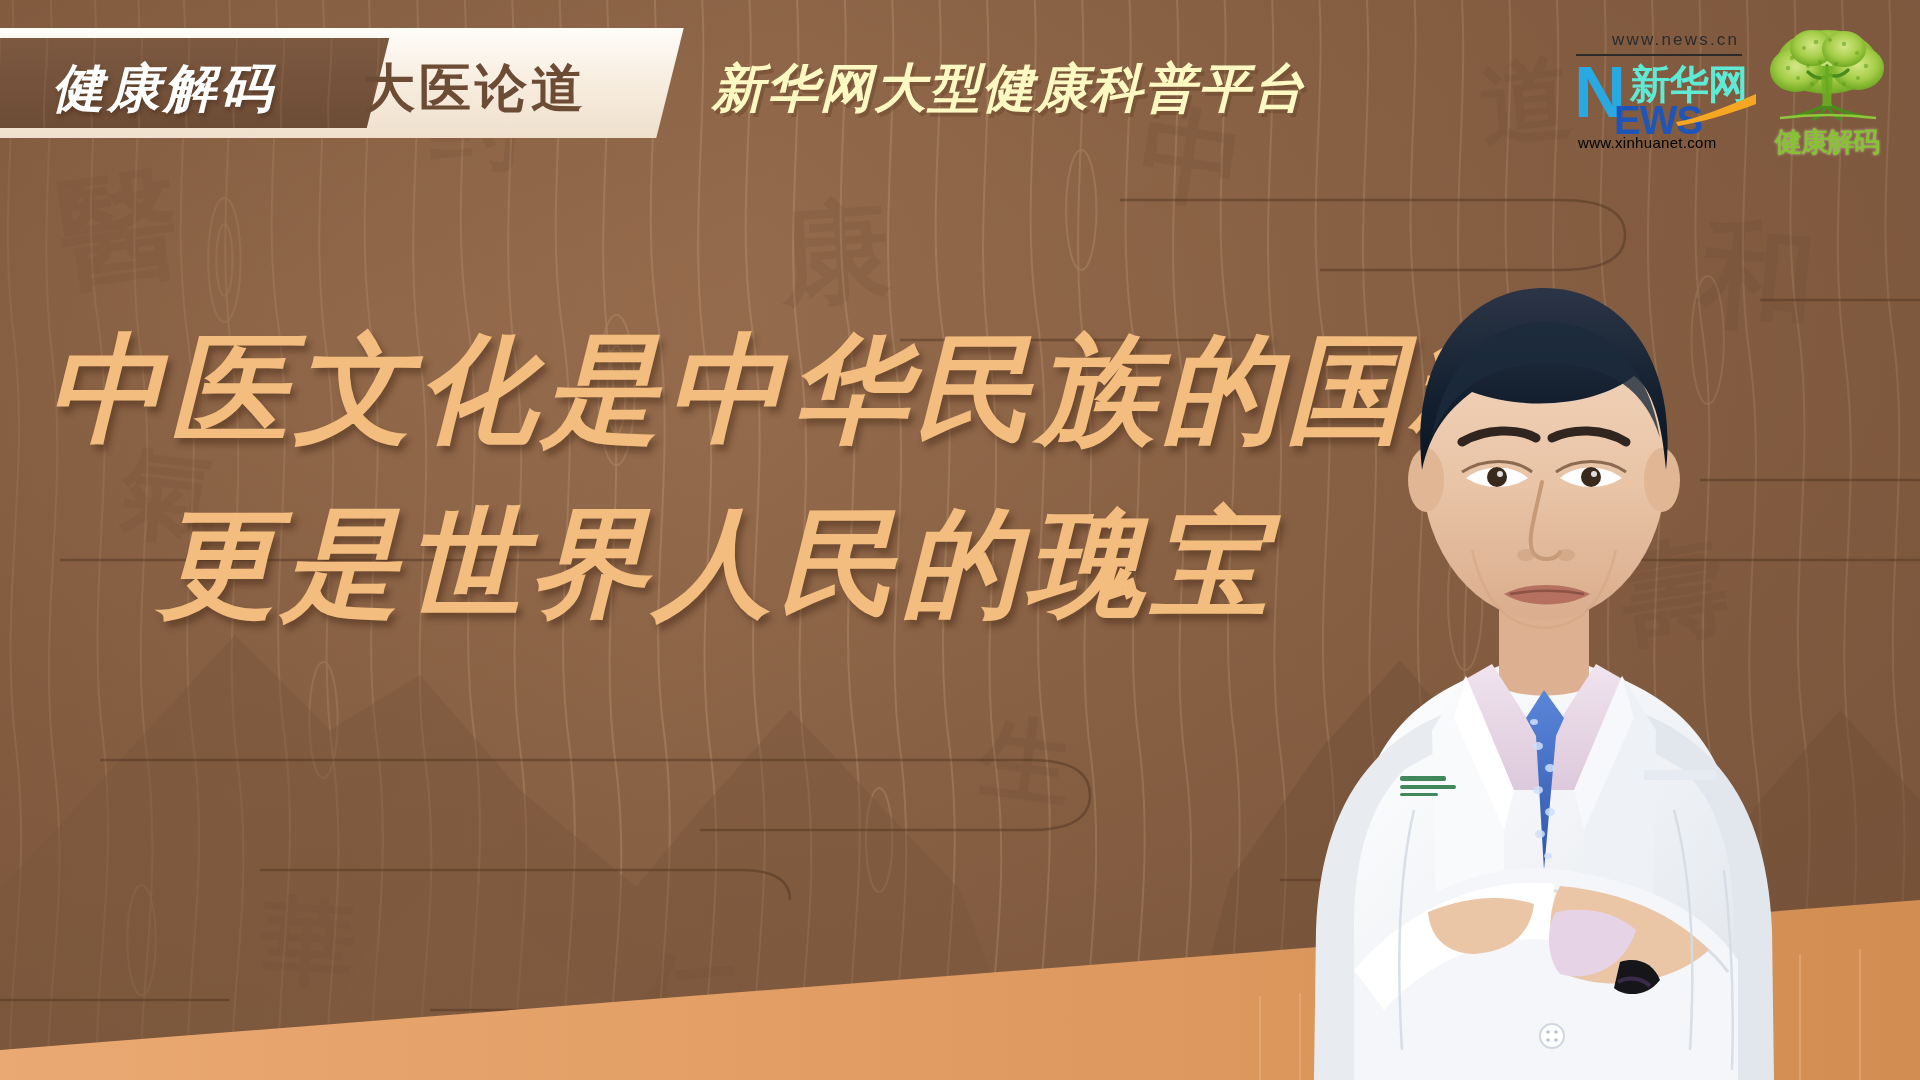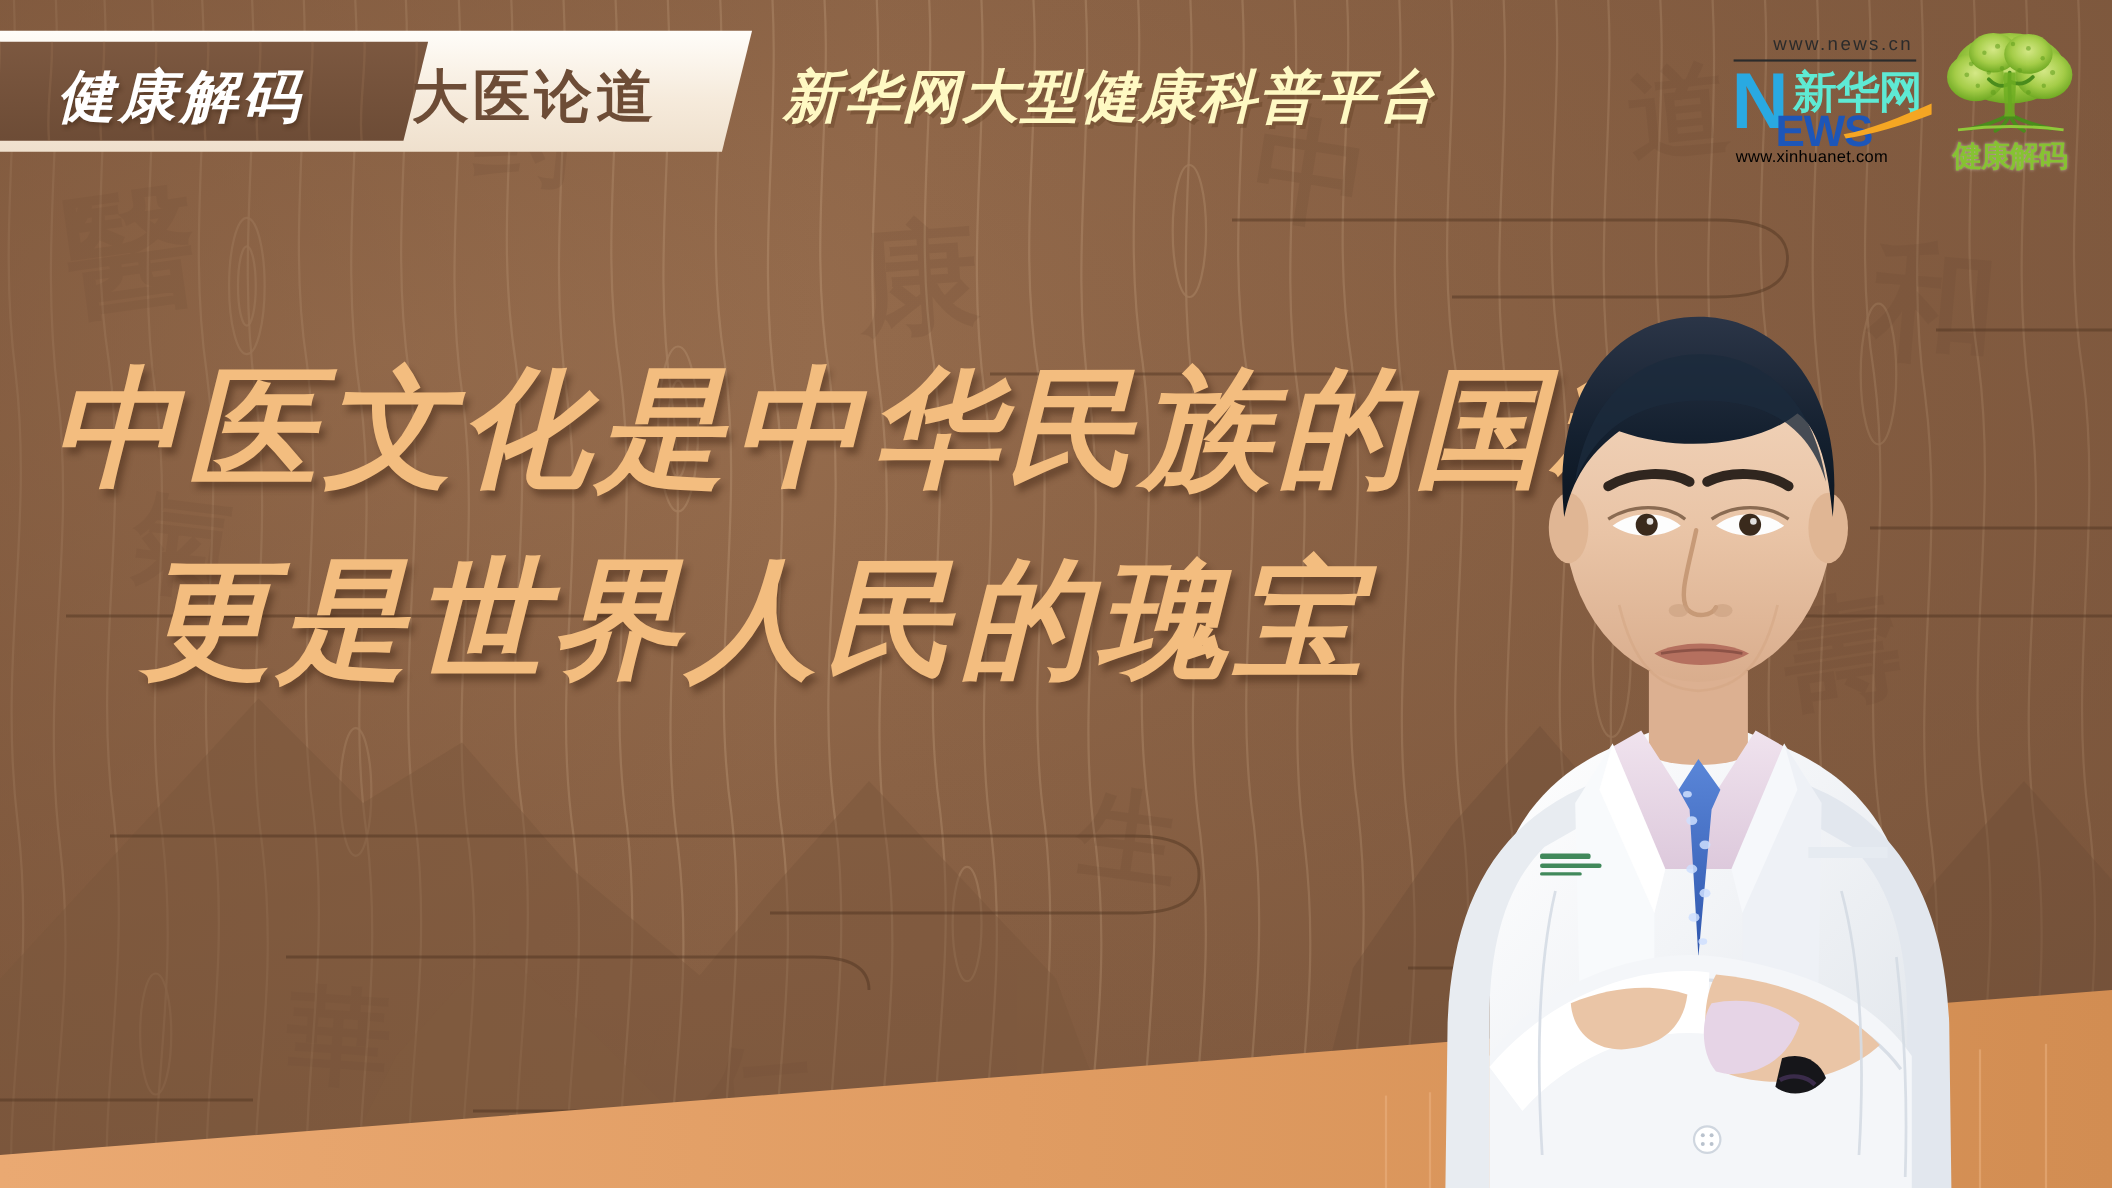--- a/index.html
+++ b/index.html
@@ -85,21 +85,21 @@
     position:absolute;left:52px;top:34px;
     font-size:52px;font-weight:800;letter-spacing:4px;
     color:#ffffff;
     font-family:"DejaVu Sans","Liberation Sans",sans-serif;
     font-style:italic;
     text-shadow:2px 3px 4px rgba(60,35,18,.45);
     line-height:1;
     white-space:nowrap;
   }
   .brand-2{
-    position:absolute;left:374px;top:34px;
+    position:absolute;left:363px;top:34px;
     font-size:52px;font-weight:800;letter-spacing:4px;
     color:#6d4c36;
     font-family:"DejaVu Sans","Liberation Sans",sans-serif;
     line-height:1;
     white-space:nowrap;
   }
   .tagline{
     position:absolute;left:712px;top:34px;
     font-size:52px;font-weight:800;letter-spacing:2px;
     color:#fef9c3;
@@ -168,21 +168,21 @@
   .hl-line{
     color:#f3bd7f;
     font-family:"DejaVu Serif","Liberation Serif",serif;
     font-weight:700;
     font-style:italic;
     line-height:1;
     white-space:nowrap;
     text-shadow:4px 6px 6px rgba(60,34,16,.42);
   }
   .hl-1{font-size:118px;letter-spacing:6px;}
-  .hl-2{font-size:118px;letter-spacing:6px;margin-top:56px;margin-left:83px;}
+  .hl-2{font-size:118px;letter-spacing:6px;margin-top:56px;margin-left:112px;}
 
   
   .doctor{
     position:absolute;right:36px;bottom:0;
     width:680px;height:910px;
   }
   .doctor svg{width:100%;height:100%;display:block;}
 </style>
 </head>
 <body>

